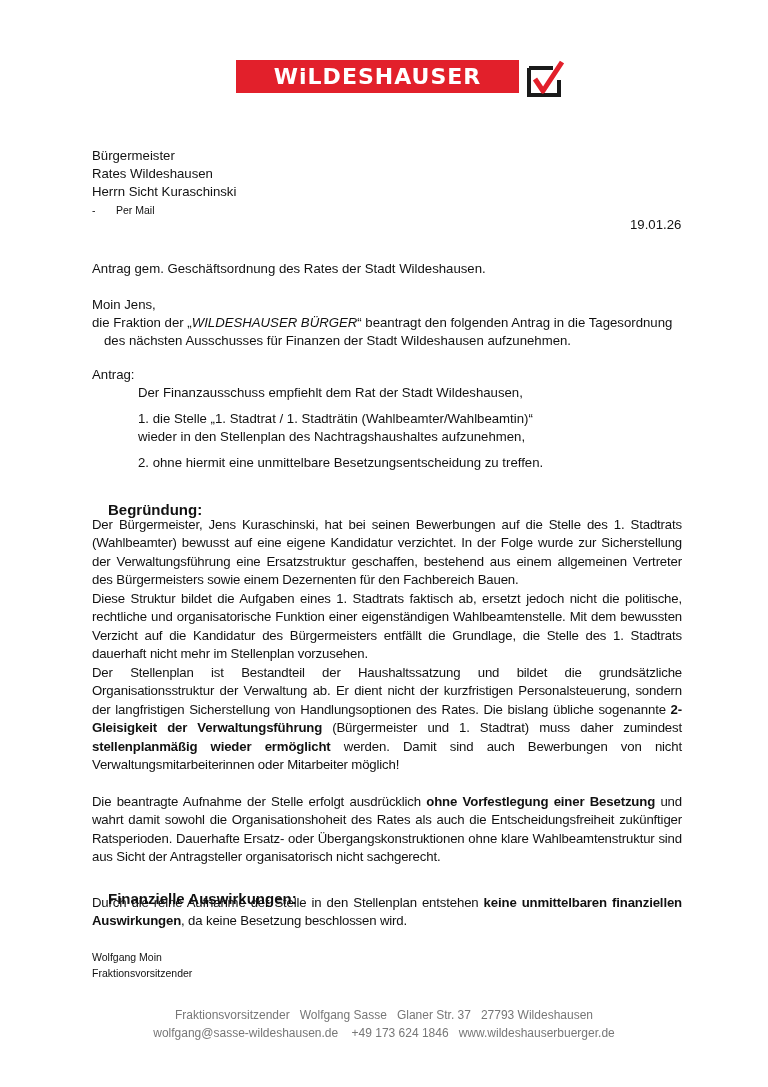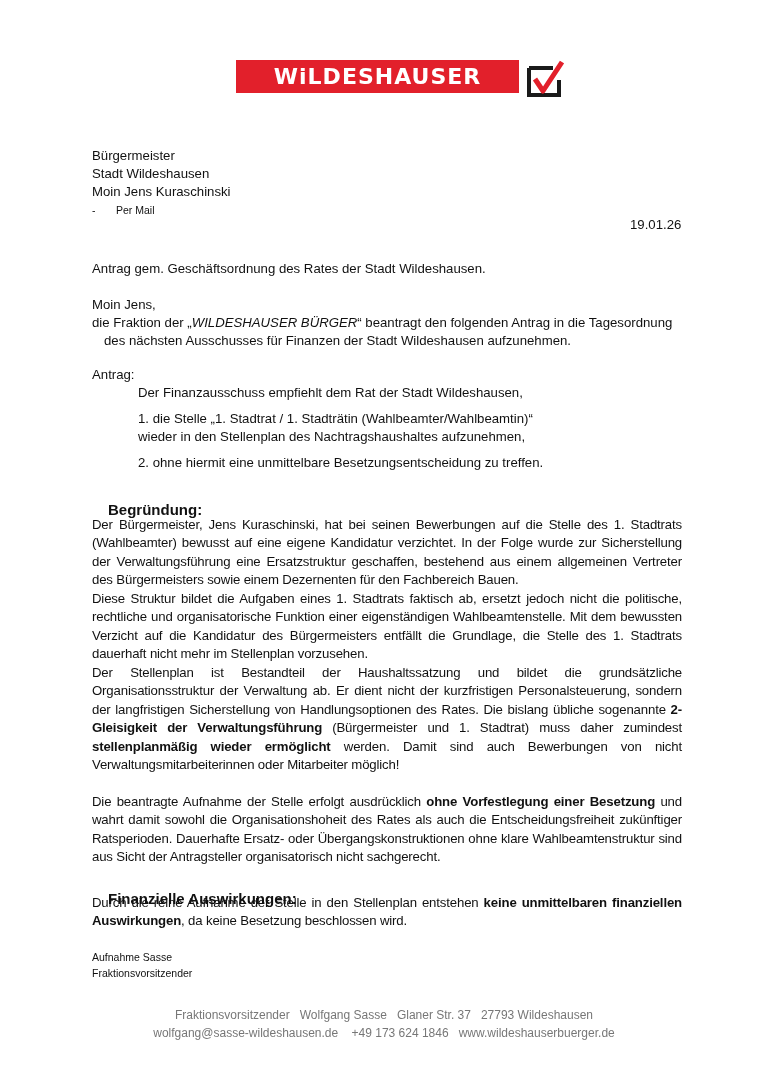--- a/index.html
+++ b/index.html
@@ -27,22 +27,22 @@
 
 <div class="logo">
   <div class="logo-bar">WiLDESHAUSER BÜRGER</div>
   <svg class="logo-check" viewBox="0 0 38 38">
     <path d="M3 8 H27 M3 8 V35 H33 V20" fill="none" stroke="#1a1a1a" stroke-width="4"></path>
     <path d="M9 19 L17 31 L36 2" fill="none" stroke="#e2202b" stroke-width="5" stroke-linejoin="round"></path>
   </svg>
 </div>
 
 <div class="abs t" style="left:92px; top:147px;">Bürgermeister</div>
-<div class="abs t" style="left:92px; top:165px;">Stadt Wildeshausen</div>
-<div class="abs t" style="left:92px; top:183px;">Moin Jens Kuraschinski</div>
+<div class="abs t" style="left:92px; top:165px;">Rates Wildeshausen</div>
+<div class="abs t" style="left:92px; top:183px;">Herrn Sicht Kuraschinski</div>
 <div class="abs small" style="left:92px; top:203px;">-</div>
 <div class="abs small" style="left:116px; top:203px;">Per Mail</div>
 
 <div class="abs t" style="left:630px; top:216px;">19.01.26</div>
 
 <div class="abs t b" style="left:92px; top:260px;">Antrag gem. Geschäftsordnung des Rates der Stadt Wildeshausen.</div>
 
 <div class="abs t" style="left:92px; top:296px;">Moin Jens,</div>
 <div class="abs t" style="left:92px; top:314px;">
   <span>die Fraktion der „</span><span class="b" style="font-style:italic;">WILDESHAUSER BÜRGER</span><span>“ beantragt den folgenden Antrag in die Tagesordnung</span>
@@ -70,17 +70,17 @@
 </div>
 <div class="body-par" style="top:793px;">
   <span>Die beantragte Aufnahme der Stelle erfolgt ausdrücklich </span><b>ohne Vorfestlegung einer Besetzung</b><span> und wahrt damit sowohl die Organisationshoheit des Rates als auch die Entscheidungsfreiheit zukünftiger Ratsperioden. Dauerhafte Ersatz- oder Übergangskonstruktionen ohne klare Wahlbeamtenstruktur sind aus Sicht der Antragsteller organisatorisch nicht sachgerecht.</span>
 </div>
 
 <h2 class="sec" style="top:874px;">Finanzielle Auswirkungen:</h2>
 <div class="body-par" style="top:894px;">
   <span>Durch die reine Aufnahme der Stelle in den Stellenplan entstehen </span><b>keine unmittelbaren finanziellen Auswirkungen</b><span>, da keine Besetzung beschlossen wird.</span>
 </div>
 
-<div class="abs small" style="left:92px; top:950px;">Aufnahme Sasse</div>
+<div class="abs small" style="left:92px; top:950px;">Wolfgang Moin</div>
 <div class="abs small" style="left:92px; top:966px;">Fraktionsvorsitzender</div>
 
 <div class="footer" style="top:1006px;">Fraktionsvorsitzender   Wolfgang Sasse   Glaner Str. 37   27793 Wildeshausen</div>
 <div class="footer" style="top:1024px;">wolfgang@sasse-wildeshausen.de    +49 173 624 1846   www.wildeshauserbuerger.de</div>
 
 </body></html>

